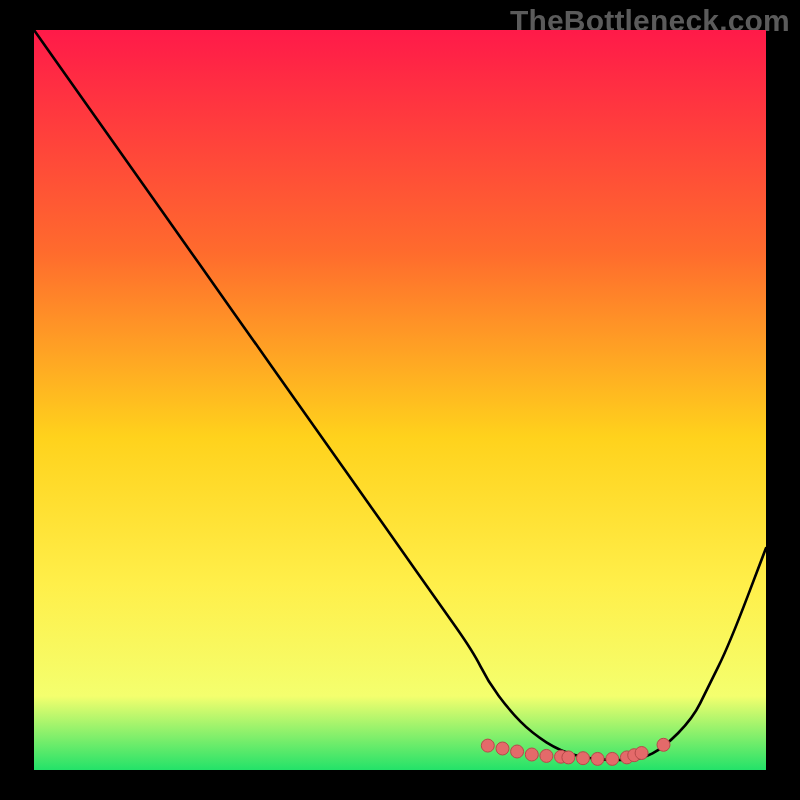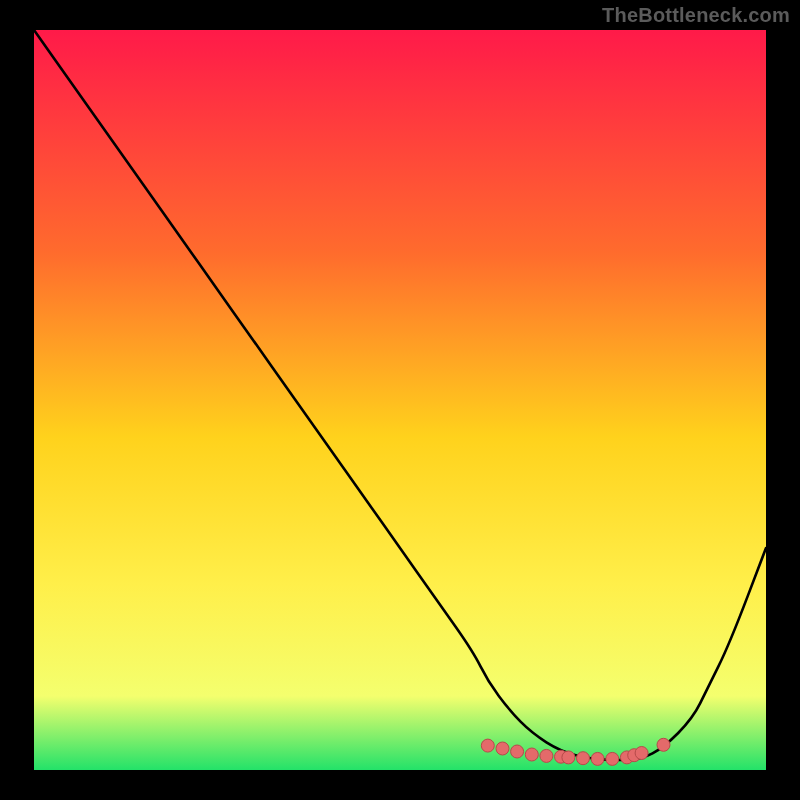--- a/index.html
+++ b/index.html
@@ -15,21 +15,21 @@
     position: relative;
     width: 800px;
     height: 800px;
     background: #000;
   }
   .watermark {
     position: absolute;
     top: 4px;
     right: 10px;
     color: #5b5b5b;
-    font-size: 20px;
+    font-size: 30px;
     font-weight: 600;
     letter-spacing: 0.2px;
     user-select: none;
   }
   svg {
     position: absolute;
     top: 0;
     left: 0;
   }
 </style>

